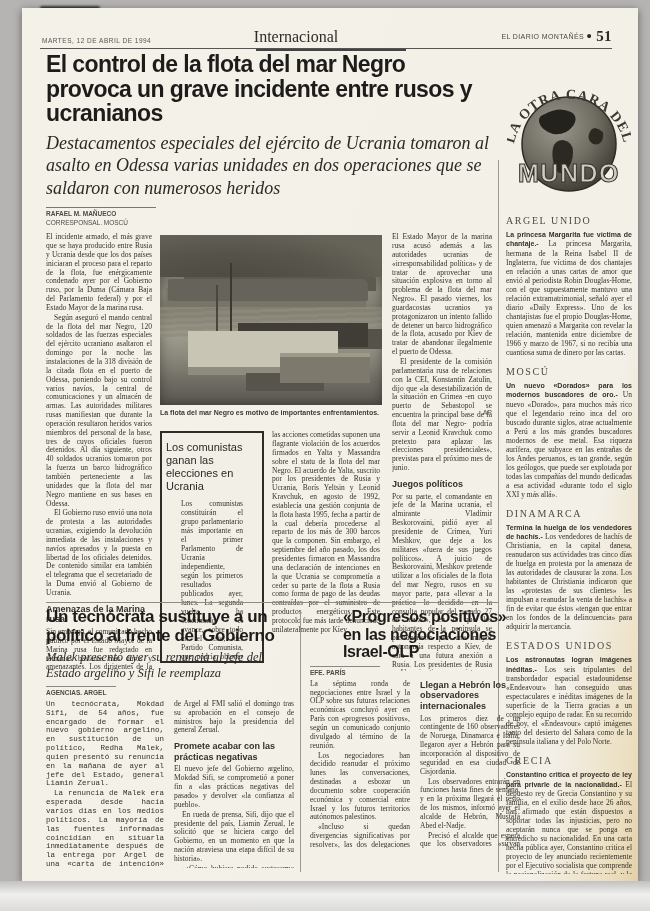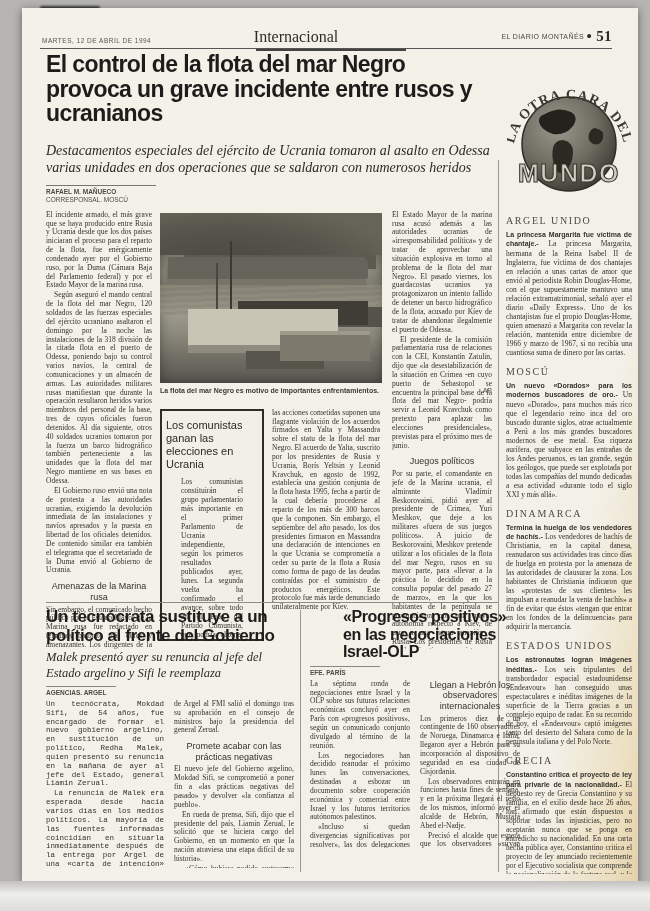--- a/index.html
+++ b/index.html
@@ -23,30 +23,30 @@
     font-family:"Liberation Sans",sans-serif;}
   .hdr-section{position:absolute;left:0;right:60px;bottom:2px;text-align:center;font-size:16px;color:#2e2c28;}
   .hdr-right{position:absolute;right:0;bottom:3px;font-size:7px;letter-spacing:.4px;color:#4a4843;
     font-family:"Liberation Sans",sans-serif;}
   .hdr-right b{font-size:15px;font-family:"Liberation Serif",serif;color:#2e2c28;vertical-align:-2px;}
   .hdr-section-underline{position:absolute;left:216px;bottom:-3px;width:150px;height:2px;background:#444;}
   
   .main-art{position:absolute;left:24px;top:44px;width:446px;}
   .m-headline{font-family:"Liberation Sans",sans-serif;font-weight:bold;font-size:23px;
     line-height:1.07;letter-spacing:-.6px;color:#1d1c1a;}
-  .m-subhead{font-style:italic;font-size:14px;line-height:1.25;margin-top:16px;color:#2b2a26;}
+  .m-subhead{font-style:italic;font-size:18px;line-height:1.25;margin-top:6px;color:#2b2a26;}
   .m-byline{margin-top:8px;border-top:1px solid #777;width:110px;padding-top:2px;
     font-family:"Liberation Sans",sans-serif;font-size:6.5px;color:#4c4a45;line-height:1.3;}
   .m-byline .nm{font-weight:bold;}
   .m-body{position:relative;margin-top:6px;height:438px;}
   .np-col{position:absolute;top:0;font-size:7.5px;line-height:1.18;text-align:justify;overflow:hidden;}
   .np-col p{margin:0 0 1px 0;text-indent:8px;}
   .np-col p.noind{text-indent:0;}
-  .col-sub{font-family:"Liberation Sans",sans-serif;font-weight:normal;font-size:9px;
-    margin:6px 0 3px 0 !important;text-indent:0 !important;text-align:center;}
+  .col-sub{font-family:"Liberation Sans",sans-serif;font-weight:bold;font-size:9px;
+    margin:6px 0 3px 0 !important;text-indent:0 !important;text-align:left;}
   .c1{left:0;width:106px;height:438px;}
   .c3{left:226px;top:198px;width:108px;height:240px;}
   .c4{left:346px;width:100px;height:438px;}
   
   .photo{position:absolute;left:114px;top:2px;width:222px;height:170px;overflow:hidden;
     background:linear-gradient(180deg,#5d5b52 0%,#6e6c62 18%,#8b887c 34%,#7b786e 46%,#9f9c90 58%,#8a877b 72%,#6b6960 88%,#585650 100%);
     box-shadow:inset 0 0 12px rgba(0,0,0,.35);}
   .ph-hill{position:absolute;left:0;top:0;width:100%;height:42px;
     background:radial-gradient(ellipse at 30% 120%,#4a4840 0%,#55534a 45%,#666358 80%);}
   .ph-ship-far{position:absolute;left:8px;top:44px;width:200px;height:22px;background:#66635a;

